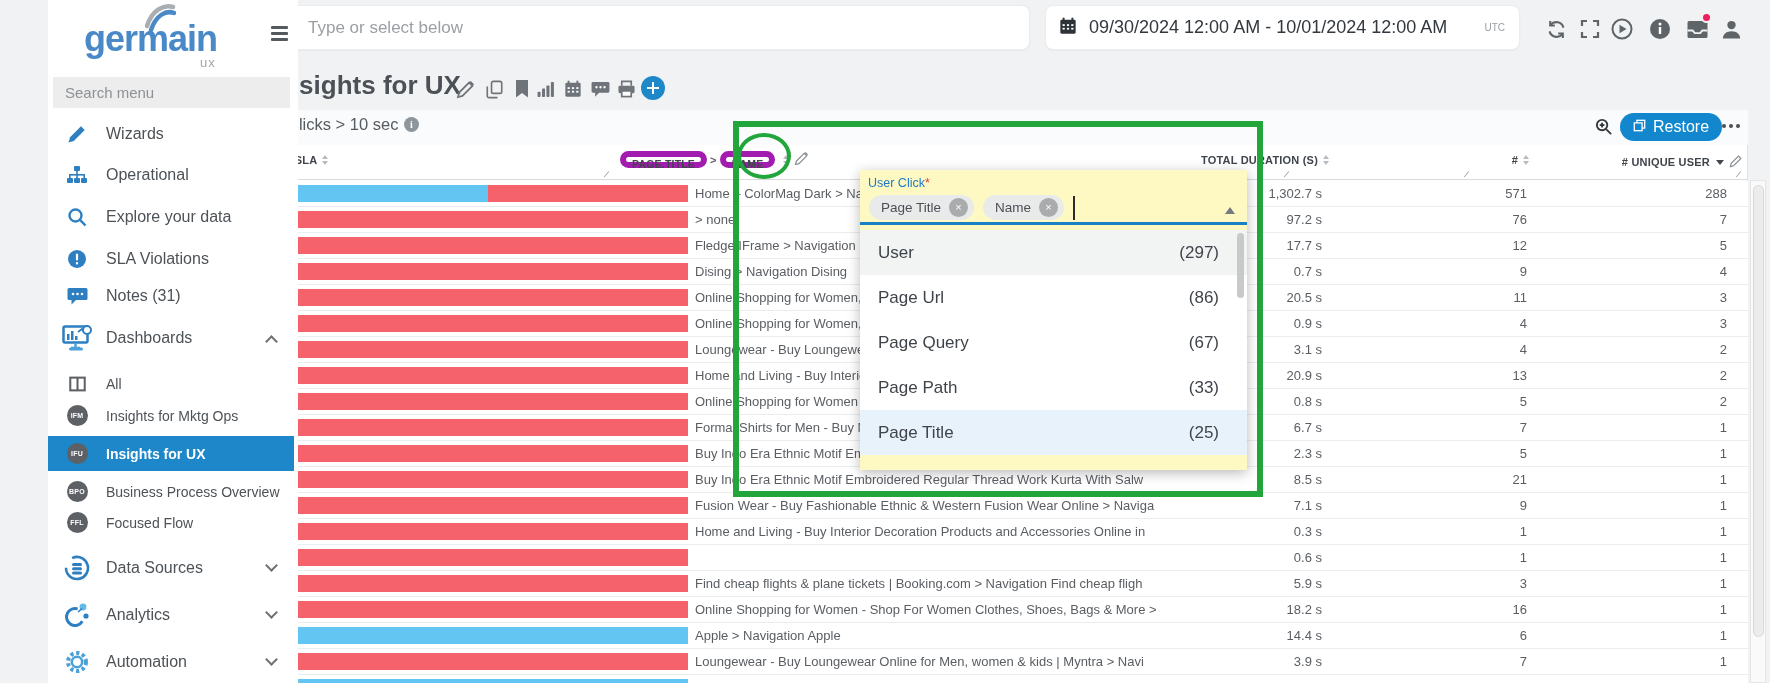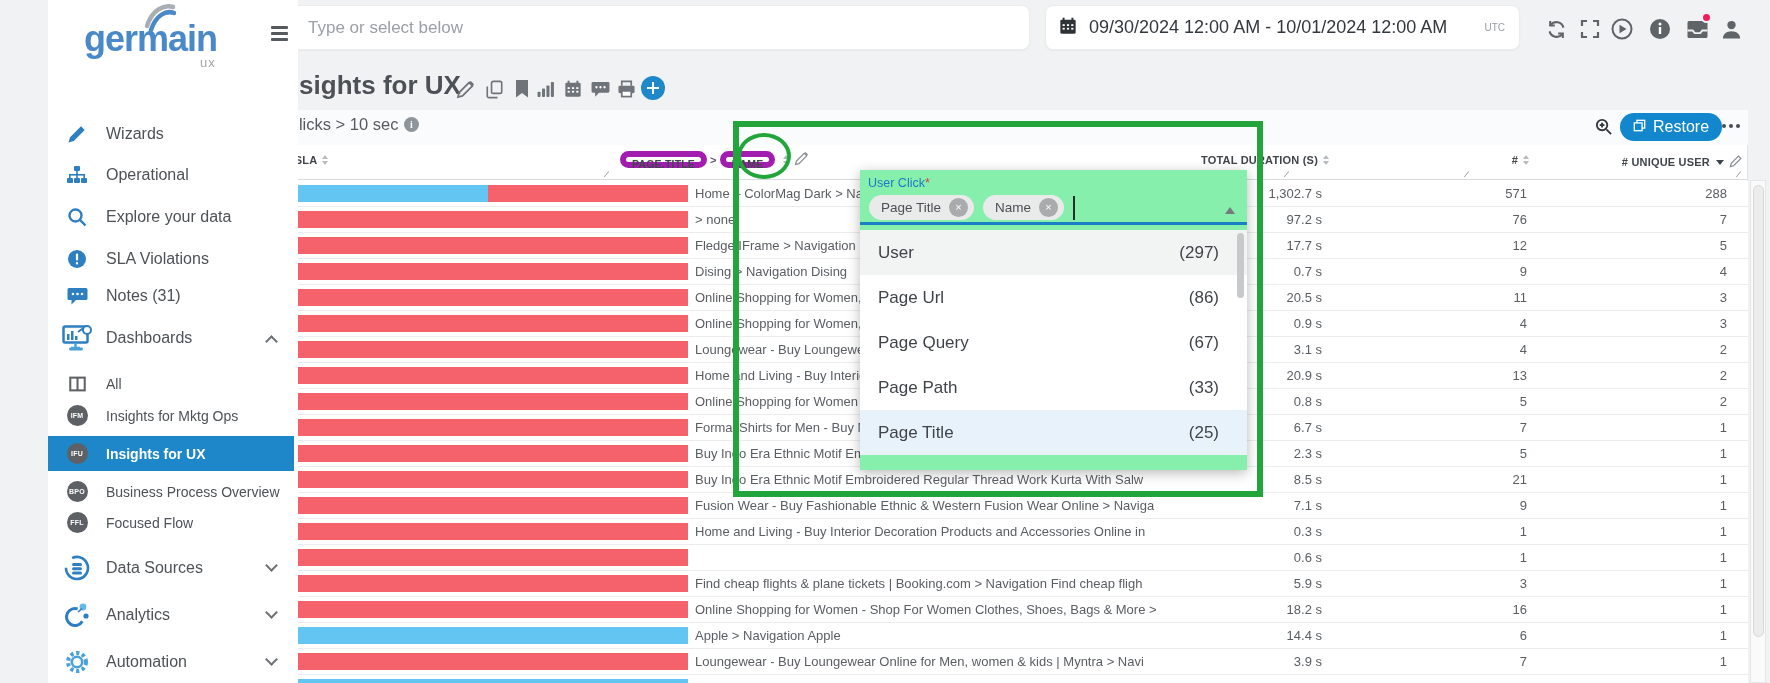--- a/index.html
+++ b/index.html
@@ -79,21 +79,21 @@
   .t-cnt { right:221px; width:60px; }
   .t-uni { right:21px; width:50px; }
 
   
   #vscroll { position:absolute; left:1750px; top:180px; width:16px; height:503px; background:#fafafa; border:1px solid #e3e5e7; z-index:2; }
   #vthumb { position:absolute; left:1.5px; top:4px; width:11px; height:452px; background:#ececec; border:1px solid #d8d8d8; border-radius:6px; cursor:grab; }
 
   
   #green-box { position:absolute; left:733px; top:121px; width:530px; height:376px; border:6px solid #22a63c; z-index:5; pointer-events:none; }
   #green-circle { position:absolute; left:737px; top:133px; width:54px; height:46px; border:4px solid #22a63c; border-radius:50%; z-index:6; pointer-events:none; }
-  #dd-panel { position:absolute; left:860px; top:170px; width:387px; height:300px; background:#86efac; box-shadow:0 3px 12px rgba(0,0,0,.28); z-index:7; }
+  #dd-panel { position:absolute; left:860px; top:170px; width:387px; height:300px; background:#fef9c3; box-shadow:0 3px 12px rgba(0,0,0,.28); z-index:7; }
   #dd-label { position:absolute; left:8px; top:6px; font-size:12.5px; color:#1d79c8; }
   #dd-label .req { color:#e23b3b; }
   #dd-chips { position:absolute; left:9px; top:25px; display:flex; align-items:center; }
   .chip { height:25px; border-radius:13px; background:#e9eaea; display:flex; align-items:center; padding:0 6px 0 12px; margin-right:9px; font-size:13.5px; color:#4b5055; }
   .chip-x { width:19px; height:19px; border-radius:50%; background:#a9abad; color:#fff; font-size:11px; line-height:19px; text-align:center; margin-left:8px; cursor:pointer; }
   #dd-caret { width:1.5px; height:24px; background:#2b2b2b; }
   #dd-arrow { position:absolute; right:12px; top:37px; width:0; height:0; border-left:5.5px solid transparent; border-right:5.5px solid transparent; border-bottom:7px solid #757a7e; cursor:pointer; }
   #dd-underline { position:absolute; left:0; top:52px; width:100%; height:2.5px; background:#1a80c6; }
   #dd-list { position:absolute; left:0; top:60px; width:100%; }
   .opt { height:45px; display:flex; align-items:center; padding:0 28px 0 18px; font-size:17px; color:#3f444a; cursor:pointer; background:#fff; }
@@ -114,20 +114,21 @@
         <path d="M9 28 C14 13, 24 8, 32 11" stroke="#4a89c8" stroke-width="4.5" fill="none" stroke-linecap="round"></path>
       </svg>
       <div id="logo-text">germain</div>
       <div id="logo-sub">ux</div>
     </div>
     <div id="hamburger">
         <div></div>
         <div></div>
         <div></div>
       </div>
+    <div id="side-search">Search menu</div>
     <nav id="side-nav">
         <div class="nav-item" style="top: 115px;">
           <span class="nav-ico">
             <svg width="20" height="20" viewBox="0 0 20 20">
               <path d="M1.5 18.5l1.6-5.3L14 2.3 17.7 6 6.8 16.9 1.5 18.5z" fill="currentColor"></path>
             </svg>
           </span>
           <span class="nav-label">Wizards</span>
         </div>
         <div class="nav-item" style="top: 156px;">

